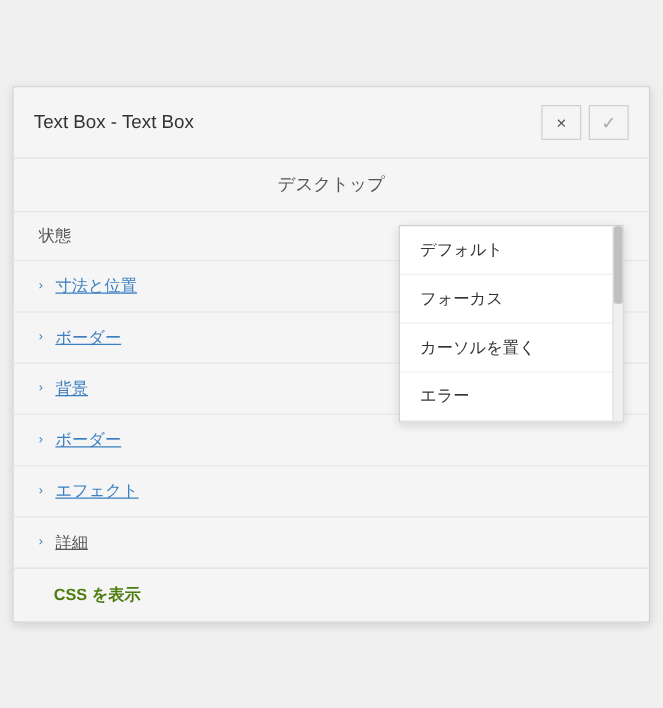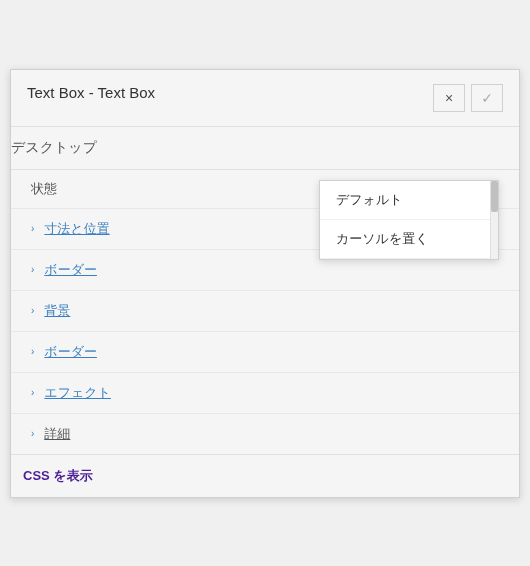--- a/index.html
+++ b/index.html
@@ -24,21 +24,21 @@
       background: #f5f5f5;
       border: 1px solid #d0d0d0;
       box-shadow: 0 2px 8px rgba(0,0,0,0.15);
       display: flex;
       flex-direction: column;
     }
 
     
     .header {
       display: flex;
-      align-items: flex-start;
+      align-items: center;
       justify-content: space-between;
       padding: 14px 16px;
       background: #f5f5f5;
       border-bottom: 1px solid #e0e0e0;
     }
 
     .header-title {
       font-size: 15px;
       color: #333;
       font-weight: normal;
@@ -61,21 +61,21 @@
       color: #555;
       font-size: 14px;
     }
 
     .header-btn.check {
       color: #aaa;
     }
 
     
     .sub-header {
-      text-align: left;
+      text-align: center;
       padding: 12px 0;
       font-size: 14px;
       color: #555;
       background: #f5f5f5;
       border-bottom: 1px solid #e0e0e0;
     }
 
     
     .state-row {
       display: flex;
@@ -178,24 +178,24 @@
       color: #3a7fc1;
       text-decoration: underline;
     }
 
     .section-label.dark {
       color: #555;
     }
 
     
     .css-button {
-      padding: 12px 12px;
+      padding: 12px 32px;
       font-size: 13px;
       font-weight: bold;
-      color: #4c1d95;
+      color: #4d7c0f;
       border-top: 1px solid #e0e0e0;
       cursor: pointer;
       background: #f5f5f5;
     }
   </style>
 </head>
 <body>
 
 <div class="panel">
 
@@ -212,21 +212,23 @@
   <div class="state-row">
     <span class="state-label">状態</span>
     <div class="dropdown-container">
       <div class="dropdown-trigger">
         <span>デフォルト</span>
         <span class="dropdown-arrow">▼</span>
       </div>
 
       <div class="dropdown-menu">
         <div class="dropdown-item">デフォルト</div>
+        <div class="dropdown-item">フォーカス</div>
         <div class="dropdown-item">カーソルを置く</div>
+        <div class="dropdown-item">エラー</div>
         <div class="dropdown-scrollbar">
           <div class="scrollbar-thumb"></div>
         </div>
       </div>
     </div>
   </div>
 
   <div class="sections">
     <div class="section-item">
       <span class="section-chevron">›</span>

